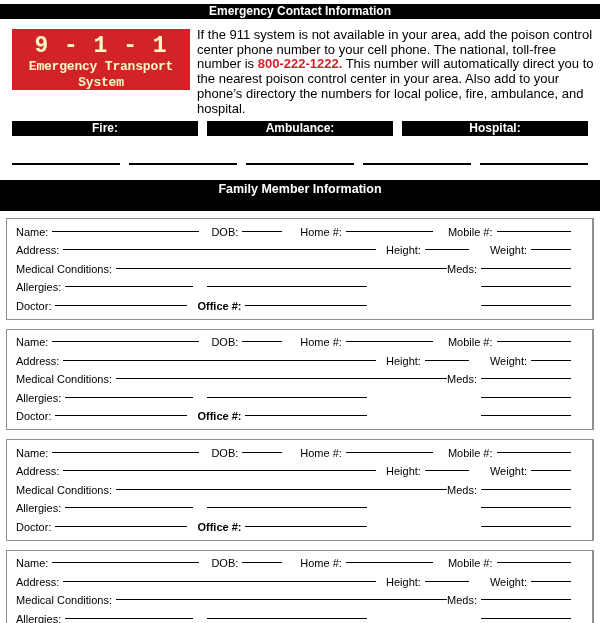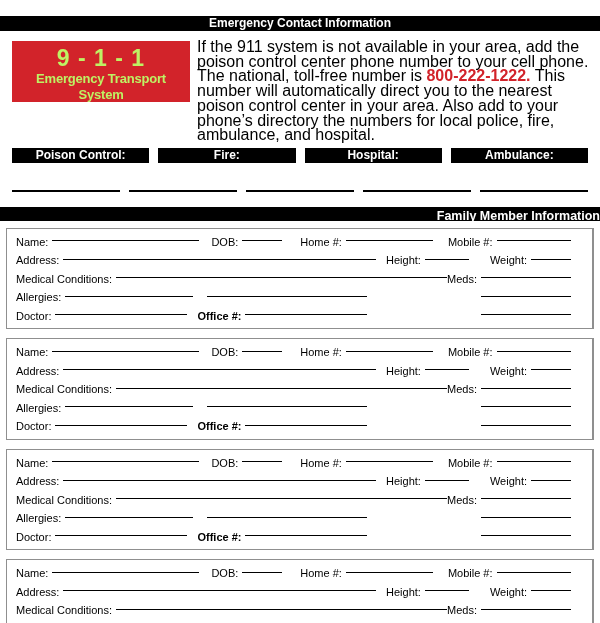--- a/index.html
+++ b/index.html
@@ -1,41 +1,41 @@
 <!DOCTYPE html>
 <html><head>
 <meta charset="utf-8">
 <style>
   html,body{margin:0;padding:0;}
   body{
     width:600px;height:623px;overflow:hidden;background:#ffffff;
     font-family:"Liberation Sans",sans-serif;color:#000;
     -webkit-font-smoothing:antialiased;
   }
-  .page{width:600px;height:623px;overflow:hidden;padding-top:16px;box-sizing:border-box;}
+  .page{width:600px;height:623px;overflow:hidden;padding-top:4px;box-sizing:border-box;}
 
   
   .black-bar{
     background:#000;color:#fff;font-weight:bold;text-align:center;
     width:100%;
   }
   .title-bar{height:15px;line-height:15px;font-size:12px;}
-  .family-bar{height:14px;line-height:18px;font-size:12.5px;margin-top:15px;text-align:right;}
+  .family-bar{height:31px;line-height:18px;font-size:12.5px;margin-top:15px;}
 
   
   .intro{display:flex;align-items:flex-start;margin-top:8px;padding-left:12px;padding-right:4px;}
   .red-box{
-    background:#d2232a;color:#bef264;width:178px;height:61px;flex:none;
-    margin-top:2px;text-align:center;box-sizing:border-box;padding-top:5px;
+    background:#d2232a;color:#fef9c3;width:178px;height:61px;flex:none;
+    margin-top:2px;text-align:center;box-sizing:border-box;padding-top:5px;font-family:Liberation Mono, monospace;
   }
   .red-box .big{font-size:23px;font-weight:bold;letter-spacing:1px;line-height:25px;}
   .red-box .mid{font-size:12px;font-weight:bold;line-height:15px;}
   .red-box .sub{font-size:13px;font-weight:bold;line-height:16px;letter-spacing:-0.2px;}
   .intro-text{
-    flex:1;margin:0 0 0 7px;font-size:16px;line-height:14.7px;padding-top:1px;
+    flex:1;margin:0 0 0 7px;font-size:13px;line-height:14.7px;padding-top:1px;
   }
   .intro-text .phone{color:#d2232a;font-weight:bold;}
 
   
   .contact-bars{display:flex;gap:9px;margin:5px 12px 0 12px;}
   .contact-bars .cbar{
     flex:1;background:#000;color:#fff;font-weight:bold;font-size:12px;
     height:15px;line-height:15px;text-align:center;
   }
   .contact-lines{display:flex;gap:9px;margin:27px 12px 0 12px;height:2px;}
@@ -77,24 +77,23 @@
 
   <div class="intro">
     <div class="red-box">
       <div class="big">9 - 1 - 1</div>
       <div class="sub">Emergency Transport System</div>
     </div>
     <p class="intro-text"><span>If the 911 system is not available in your area, add the poison control center phone number to your cell phone. The national, toll-free number is </span><span class="phone">800-222-1222.</span><span> This number will automatically direct you to the nearest poison control center in your area. Also add to your phone’s directory the numbers for local police, fire, ambulance, and hospital.</span></p>
   </div>
 
   <div class="contact-bars">
-    <div class="cbar">Poison Control:</div>
     <div class="cbar">Fire:</div>
+    <div class="cbar">Ambulance:</div>
     <div class="cbar">Hospital:</div>
-    <div class="cbar">Ambulance:</div>
   </div>
   <div class="contact-lines">
     <div class="cline"></div>
     <div class="cline"></div>
     <div class="cline"></div>
     <div class="cline"></div>
     <div class="cline"></div>
   </div>
 
   <div class="black-bar family-bar">

